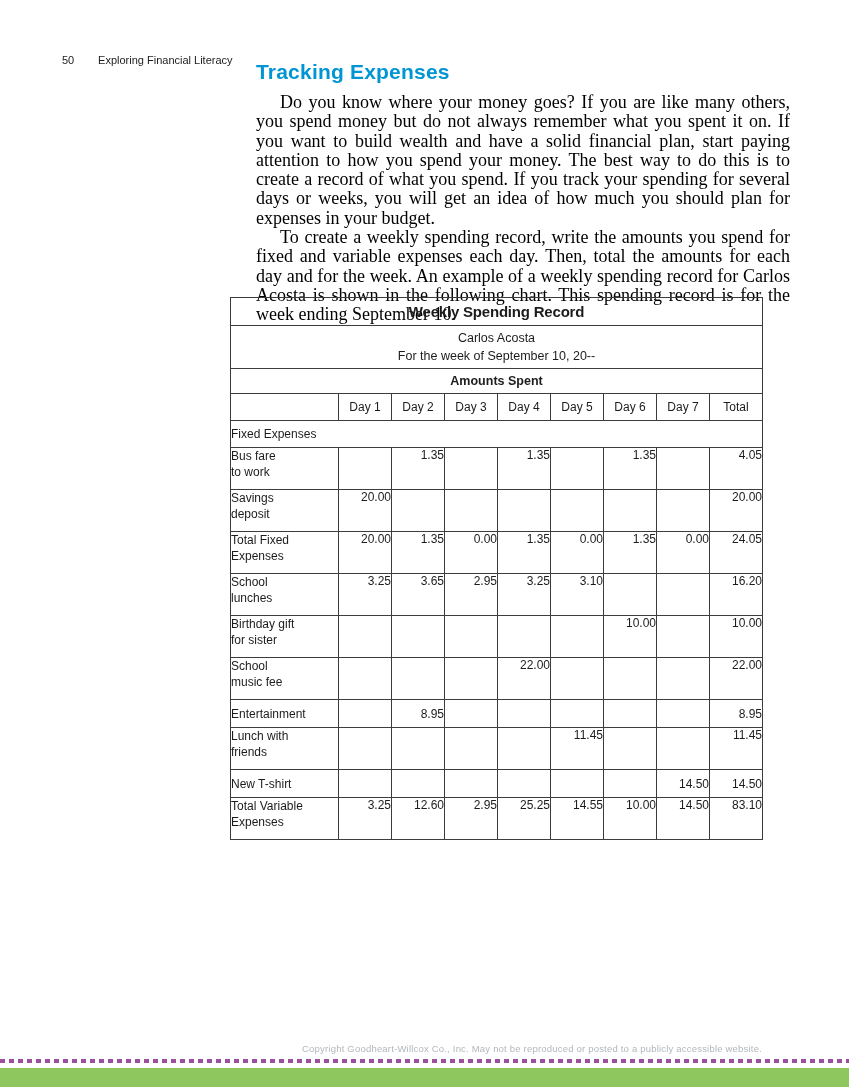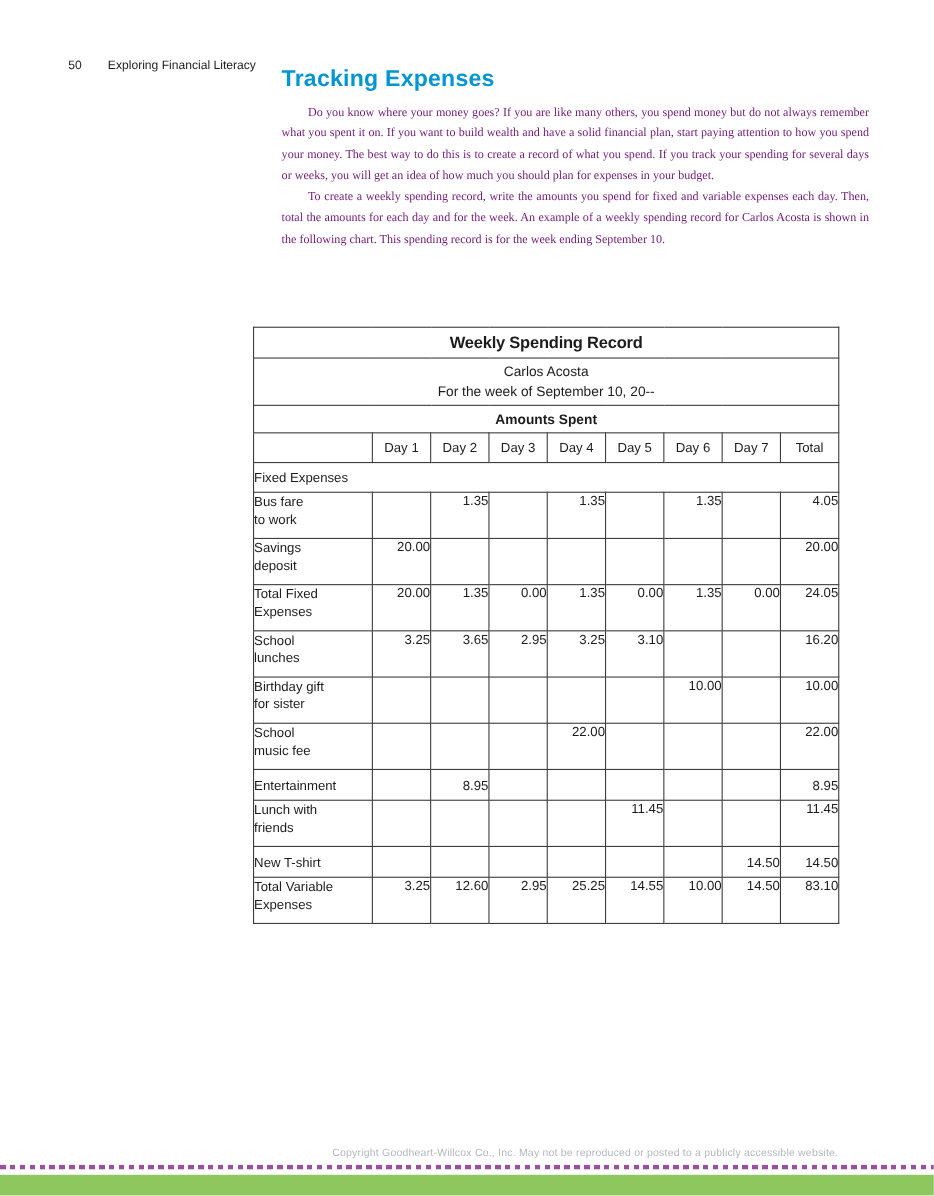--- a/index.html
+++ b/index.html
@@ -35,25 +35,25 @@
     margin: 0 0 9px 0;
     font-size: 21px;
     line-height: 24px;
     font-weight: bold;
     letter-spacing: 0.2px;
     color: #0095d3;
   }
   .body-para {
     margin: 0;
     font-family: "Liberation Serif", serif;
-    font-size: 11px;
+    font-size: 18px;
     line-height: 19.3px;
     text-align: justify;
     text-indent: 24px;
-    color: #701a75;
+    color: #000000;
   }
 
   
   .table-wrap {
     position: absolute;
     left: 230px; top: 297px;
   }
   table.spending {
     border-collapse: collapse;
     table-layout: fixed;

